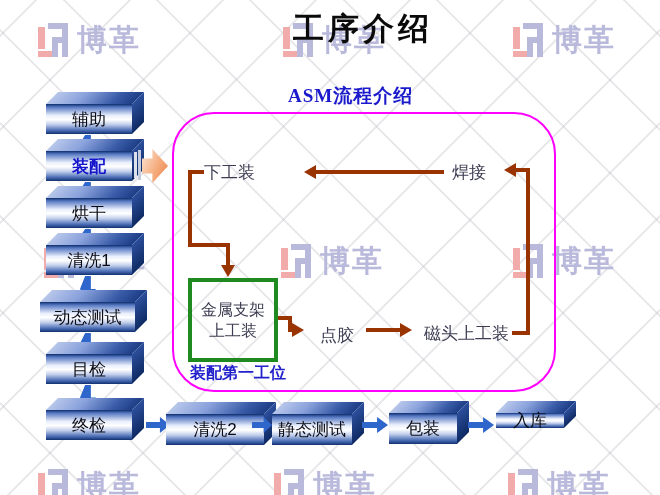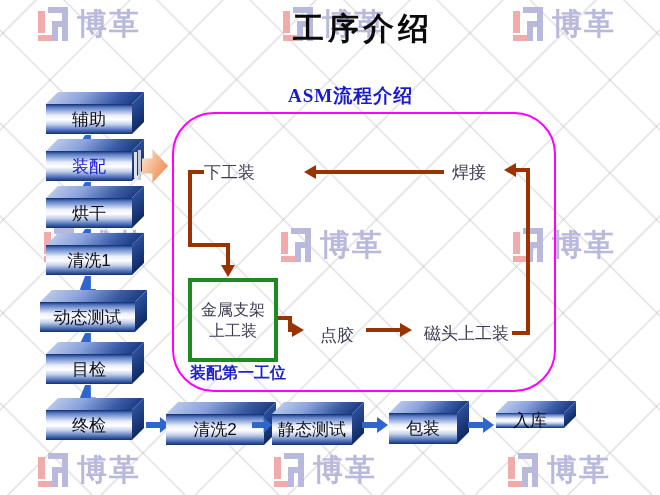--- a/index.html
+++ b/index.html
@@ -4,21 +4,21 @@
 <style>
   html,body{margin:0;padding:0;}
   .stage{position:relative;width:660px;height:495px;background:#ffffff;overflow:hidden;
          font-family:"Liberation Sans",sans-serif;}
   .stage::before{content:"";position:absolute;inset:0;
     background:
       repeating-linear-gradient(45deg,transparent 0 64px,rgba(185,185,195,.30) 64px 66px),
       repeating-linear-gradient(-45deg,transparent 0 64px,rgba(185,185,195,.30) 64px 66px);
     pointer-events:none;}
   
-  .wm{position:absolute;display:flex;align-items:center;height:36px;}
+  .wm{position:absolute;display:flex;align-items:center;height:36px;margin-top:16px;}
   .wm-logo{position:relative;width:32px;height:34px;display:inline-block;}
   .wm-logo i{position:absolute;display:block;}
   .wl-p1{left:0;top:4px;width:7px;height:22px;background:#f2abab;}
   .wl-p2{left:0;top:28px;width:15px;height:6px;background:#f2abab;}
   .wl-b1{left:10px;top:0;width:20px;height:6px;background:#b9b9dc;}
   .wl-b2{left:24px;top:0;width:6px;height:34px;background:#b9b9dc;}
   .wl-b3{left:14px;top:14px;width:12px;height:6px;background:#b9b9dc;}
   .wl-b4{left:14px;top:14px;width:6px;height:20px;background:#b9b9dc;}
   .wm-text{margin-left:7px;font-size:30px;font-weight:bold;color:#b9b9dc;letter-spacing:2px;line-height:34px;}
   
@@ -30,21 +30,21 @@
   .box3d .bt{position:absolute;left:0;right:0;top:0;height:12px;
     background:linear-gradient(90deg,#b7c6ea 0%,#8aa2dc 35%,#3a5ca8 75%,#1d3d85 100%);
     transform:skewX(-45deg);transform-origin:0 100%;}
   .box3d .bs{position:absolute;left:100%;top:12px;width:12px;height:calc(100% - 12px);
     background:linear-gradient(180deg,#2c4f9c 0%,#0e2a63 100%);
     transform:skewY(-45deg);transform-origin:0 0;}
   .box3d .bf{position:absolute;left:0;right:0;top:12px;bottom:0;
     background:linear-gradient(180deg,#0d2d6b 0%,#5577c2 10%,#e8eefb 38%,#ffffff 52%,#c3d0ec 68%,#4a6cb4 88%,#10306f 100%);
     display:flex;align-items:center;justify-content:center;
     font-size:17px;color:#0b0b14;white-space:nowrap;}
-  .box3d.hl .bf{color:#1414cc;font-weight:normal;}
+  .box3d.hl .bf{color:#1414cc;font-weight:bold;}
   
   .arr-down{position:absolute;width:16px;background:#2e66cc;
     clip-path:polygon(32% 0,68% 0,68% 52%,100% 52%,50% 100%,0 52%);}
   .arr-right{position:absolute;height:16px;background:#2e66cc;
     clip-path:polygon(0 32%,58% 32%,58% 0,100% 50%,58% 100%,58% 68%,0 68%);}
   
   .sbar1{position:absolute;left:134px;top:152px;width:3px;height:26px;background:#dde1ec;}
   .sbar2{position:absolute;left:138px;top:150px;width:3px;height:30px;background:#c4cbdd;}
   .sarr{position:absolute;left:142px;top:149px;width:26px;height:34px;
     background:linear-gradient(115deg,#fbe6d8 0%,#f5ad7e 55%,#ee8146 100%);

